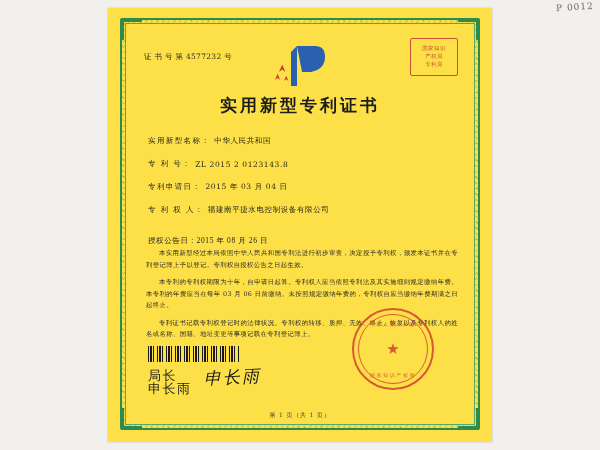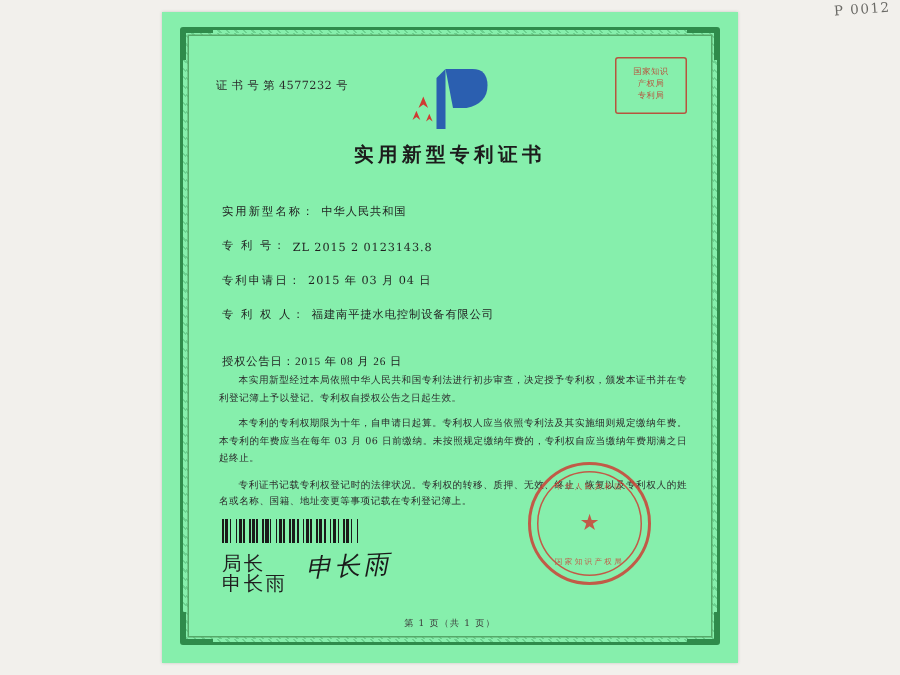--- a/index.html
+++ b/index.html
@@ -19,21 +19,21 @@
     background: #f2f0ec;
   }
 
   
   .sheet {
     position: absolute;
     left: 108px;
     top: 8px;
     width: 384px;
     height: 434px;
-    background: #86efac;
+    background: #fde047;
     box-shadow: 0 0 2px rgba(0,0,0,0.18);
   }
 
   
   .corner-note {
     position: absolute;
     right: 6px;
     top: 2px;
     font-family: "DejaVu Serif", "Liberation Serif", serif;
     font-size: 9px;
@@ -127,21 +127,21 @@
   }
 
   
   .doc-title {
     position: absolute;
     left: 0;
     right: 0;
     top: 86px;
     text-align: center;
     font-family: "DejaVu Serif", "Liberation Serif", serif;
-    font-size: 13px;
+    font-size: 17px;
     font-weight: bold;
     letter-spacing: 3px;
     color: #1c1c1c;
   }
 
   
   .fields {
     position: absolute;
     left: 40px;
     top: 128px;

